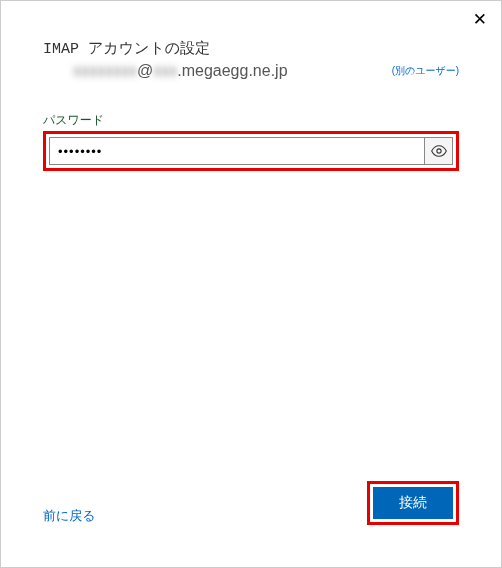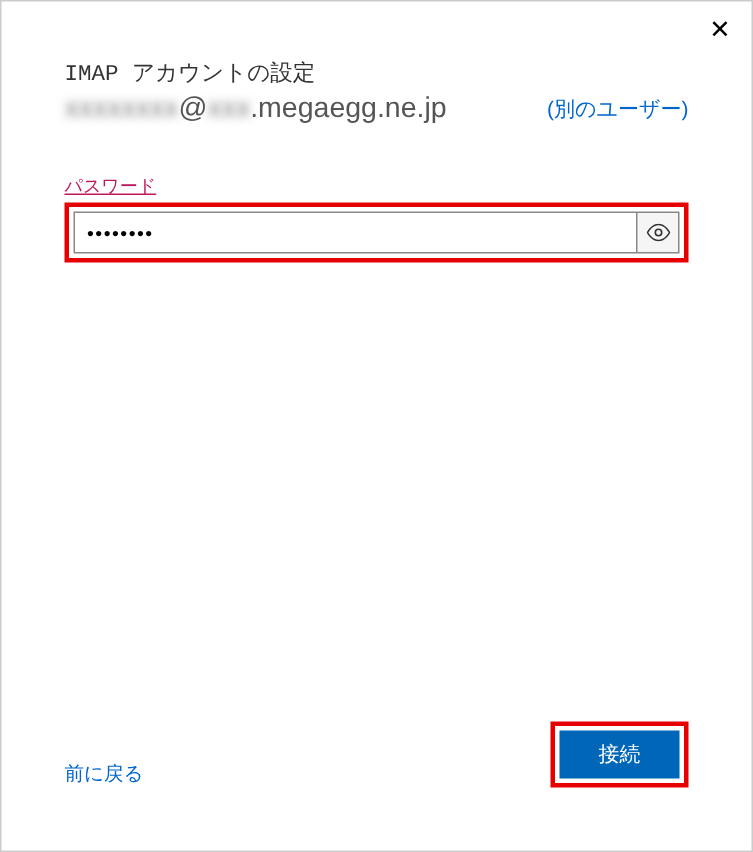--- a/index.html
+++ b/index.html
@@ -40,38 +40,38 @@
       margin-bottom: 4px;
       font-family: Liberation Mono, monospace;
     }
     .email-row {
       display: flex;
       align-items: center;
       justify-content: space-between;
       margin-bottom: 32px;
     }
     .email {
-      font-size: 19px;
+      font-size: 16px;
       color: #555;
+      margin-left: 30px;
     }
     .blur {
       color: transparent;
       text-shadow: 0 0 6px rgba(100,100,100,0.8);
       user-select: none;
     }
     .other-user {
-      font-size: 14px;
+      font-size: 10px;
       color: #0066cc;
       cursor: pointer;
     }
     .field-label {
       font-size: 12px;
-      color: #be185d;
+      color: #14532d;
       margin-bottom: 2px;
-      text-decoration: underline;
     }
     .password-wrapper {
       border: 3px solid #e60000;
       padding: 3px;
       display: flex;
       align-items: center;
       background: #fff;
     }
     .password-field {
       border: 1px solid #888;

